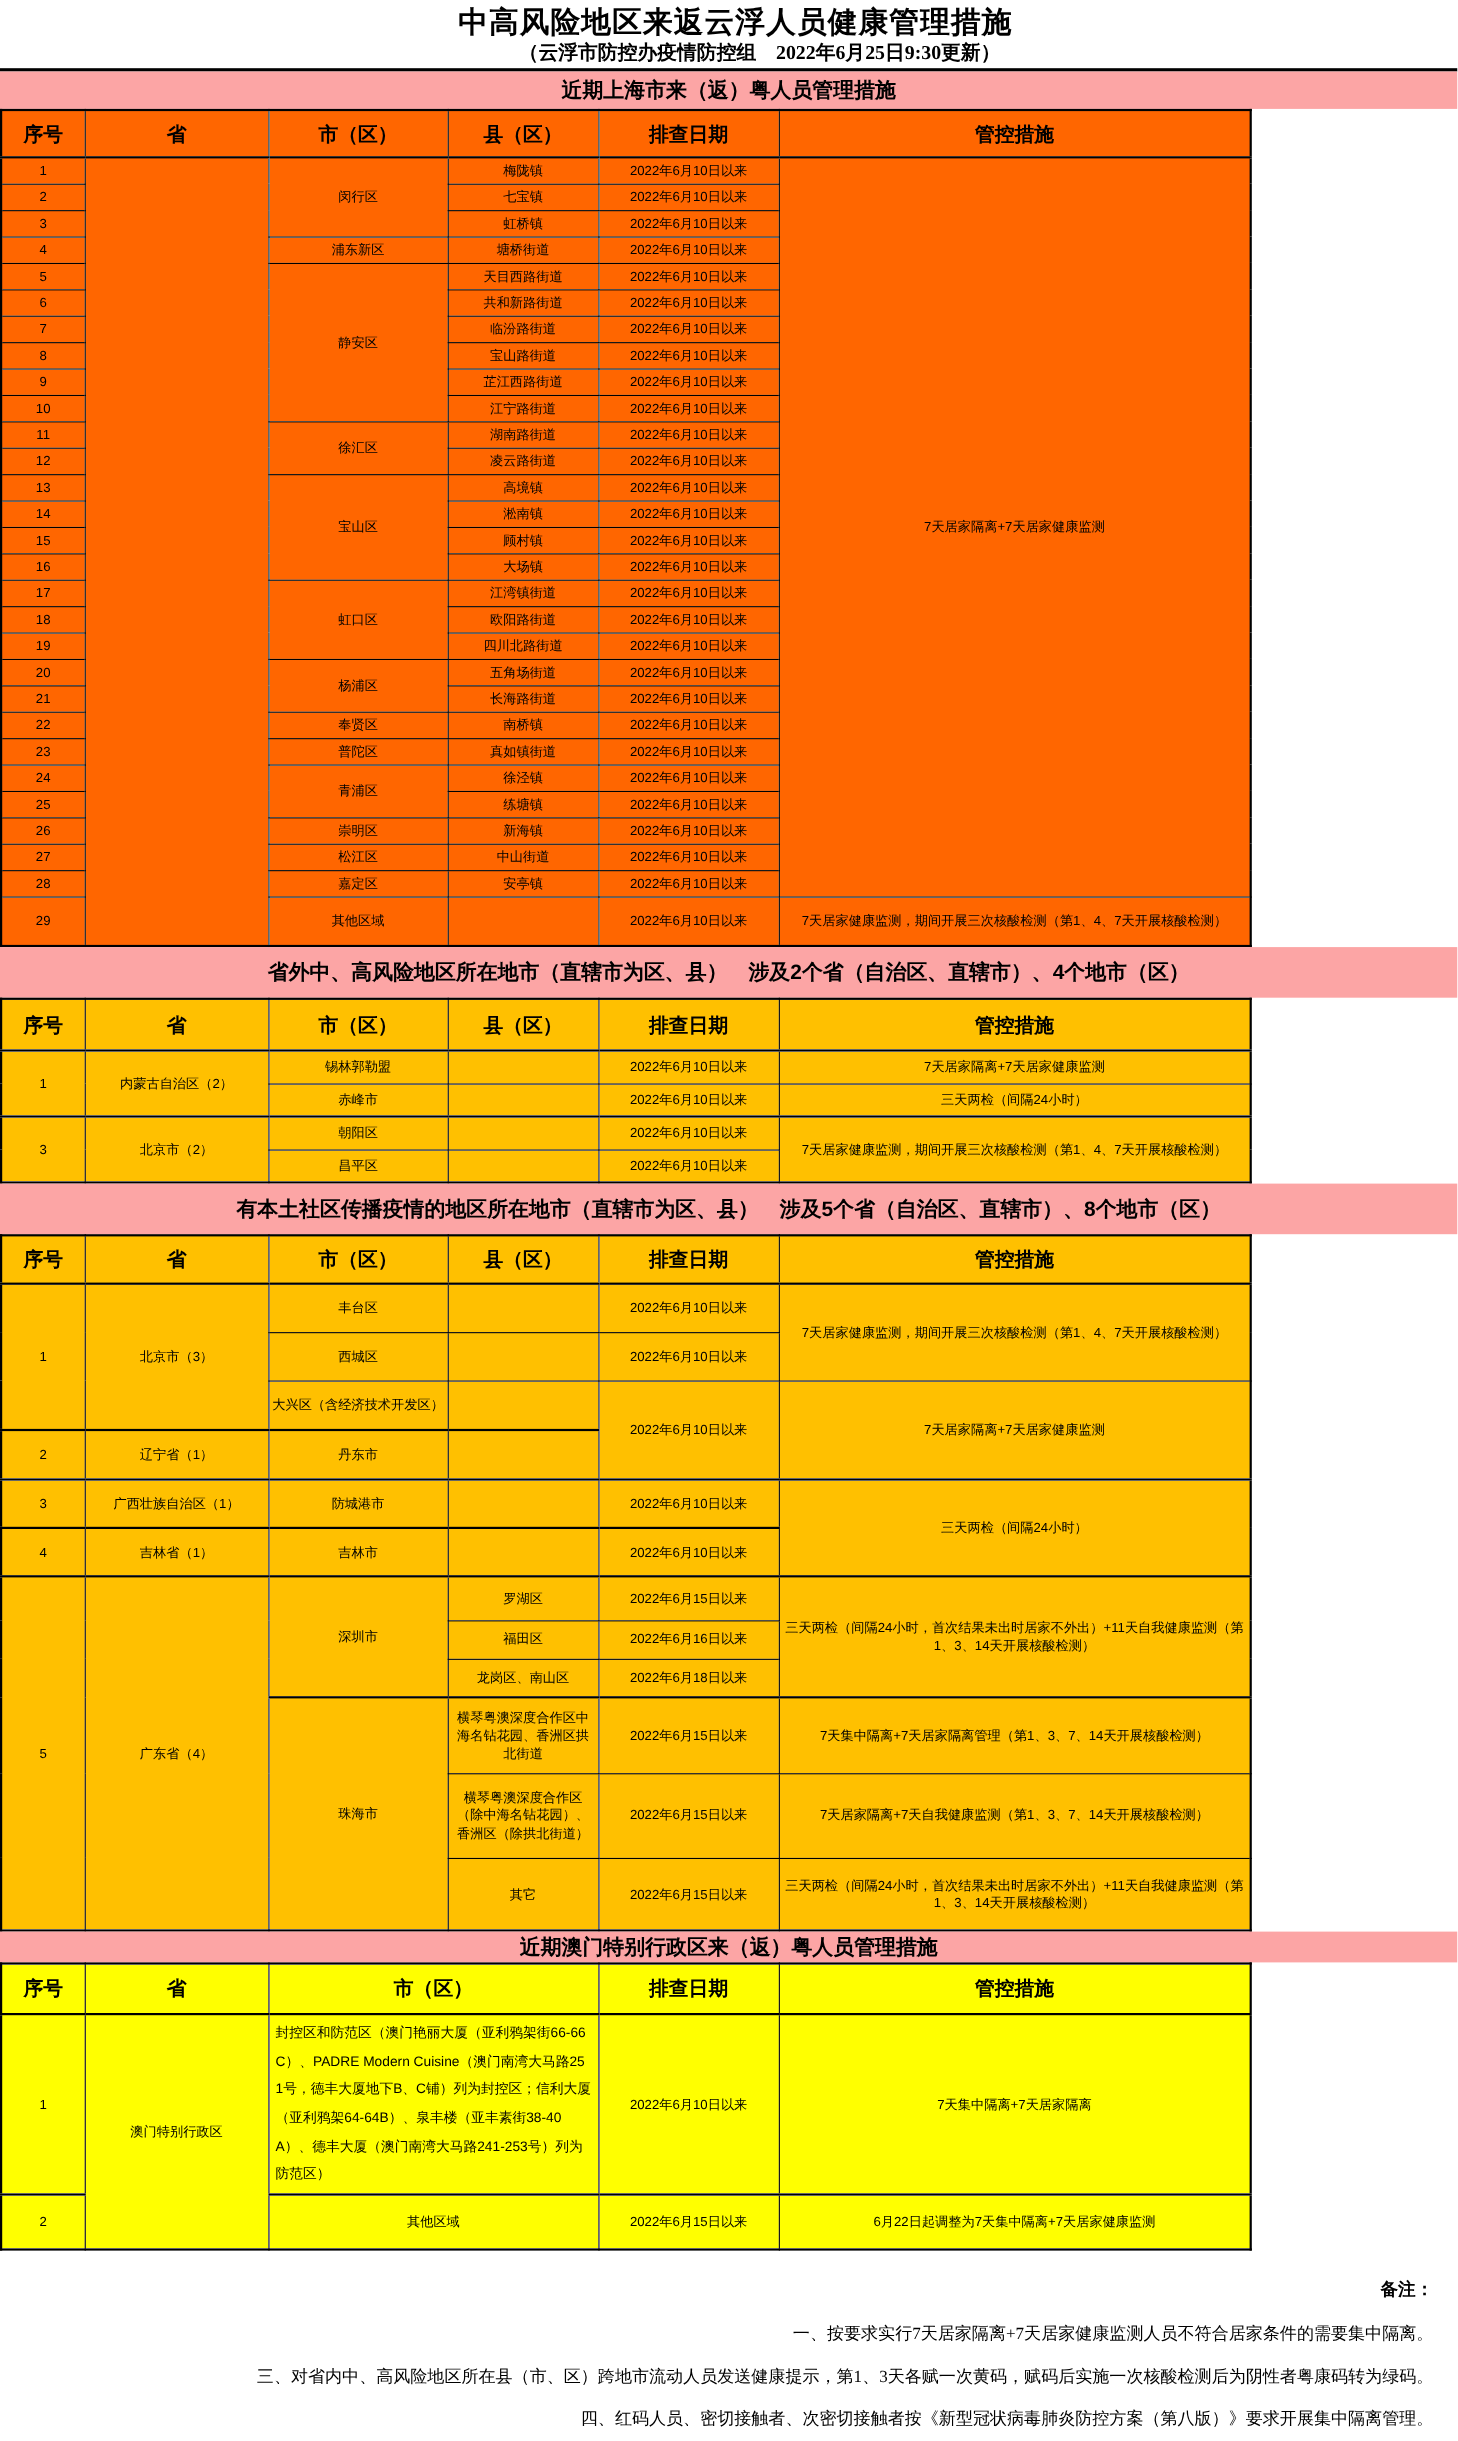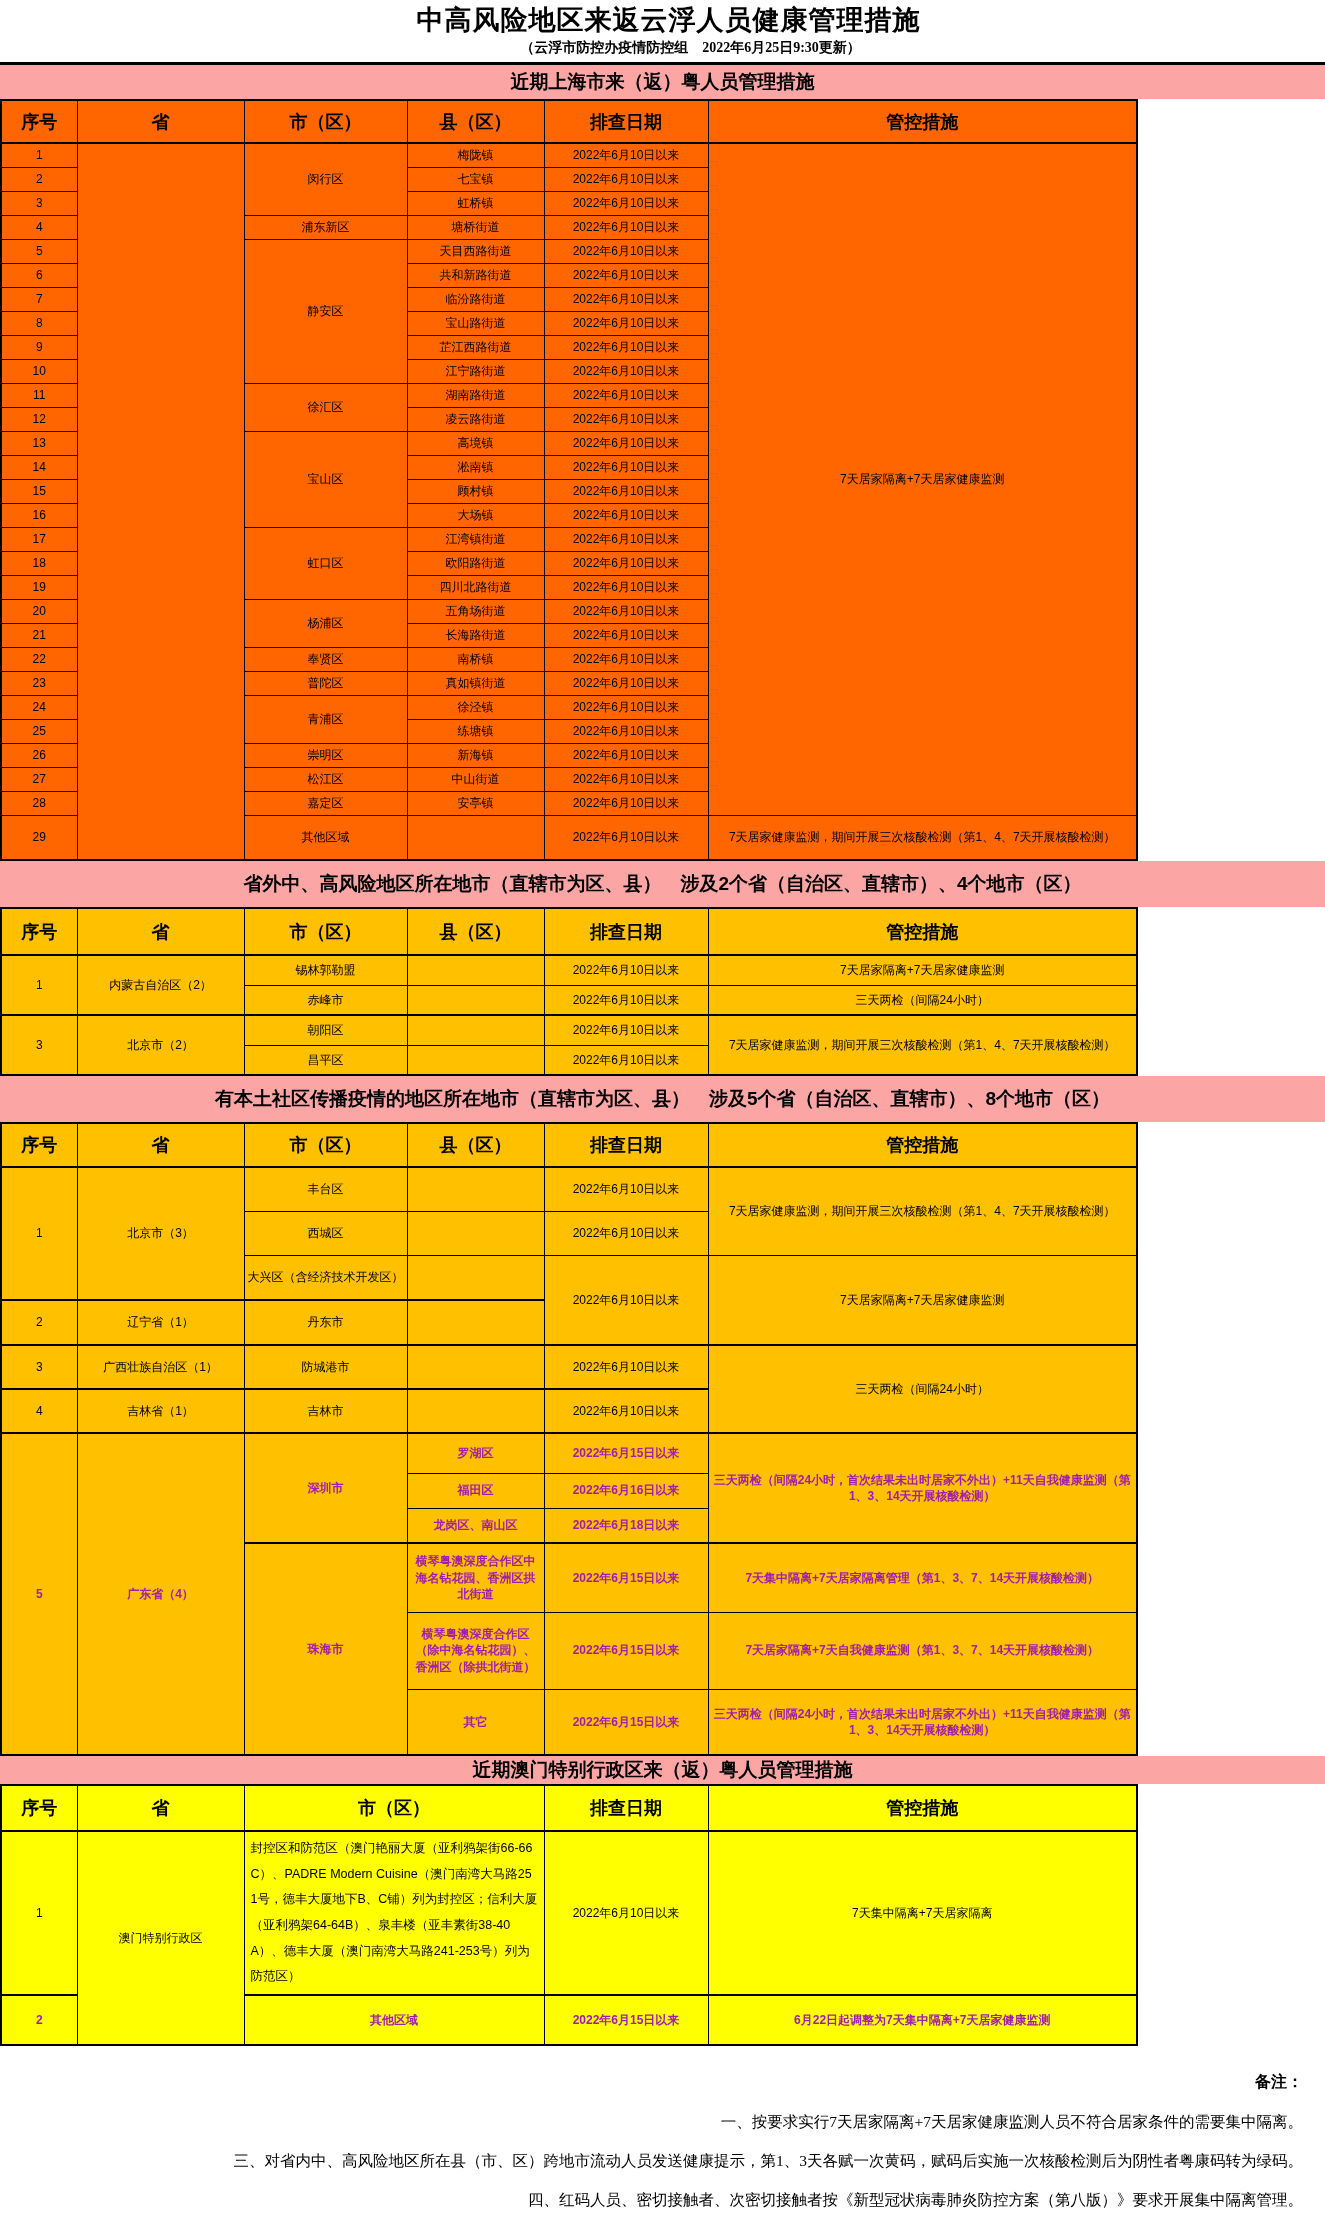--- a/index.html
+++ b/index.html
@@ -2,21 +2,21 @@
 <html><head>
 <meta charset="utf-8">
 <style>
   html,body{margin:0;padding:0;background:#fff;color:#000;}
   body{width:1325px;font-family:"Liberation Sans",sans-serif;}
   .sheet{width:1325px;border-bottom:4px solid #000;}
 
   
   .page-header{border-bottom:3px solid #000;padding:2px 0 4px 12px;text-align:center;}
   .page-title{font-size:27px;font-weight:bold;line-height:36px;letter-spacing:1px;}
-  .page-subtitle{font-family:"Liberation Serif",serif;font-size:14px;font-weight:bold;line-height:20px;margin-left:44px;}
+  .page-subtitle{font-family:"Liberation Serif",serif;font-size:18px;font-weight:bold;line-height:20px;margin-left:44px;}
 
   
   .band{display:flex;align-items:center;justify-content:center;font-weight:bold;font-size:19px;background:#fca5a5;}
   .band.b1{height:34px;}
   .band.b2,.band.b3{height:46px;}
   .band.b4{height:28px;}
 
   
   table{border-collapse:collapse;table-layout:fixed;width:1138px;border:2px solid #000;}
   th,td{border:1px solid #000;text-align:center;vertical-align:middle;padding:0 3px;overflow:hidden;word-break:break-all;}
@@ -36,21 +36,21 @@
   .t3 thead tr{height:44px;}
   .t3 tr.h44{height:44px;}.t3 tr.h45{height:45px;}.t3 tr.h40{height:40px;}
   .t3 tr.h35{height:35px;}.t3 tr.h69{height:69px;}.t3 tr.h77{height:77px;}.t3 tr.h66{height:66px;}
 
   .t4 thead tr{height:46px;}
   .t4 tr.h135{height:135px;}
   .t4 tr.h50{height:50px;}
   .t4 th,.t4 td{background:#FFFF00;}
   .t4 td.longtext{text-align:left;font-size:12.5px;line-height:2.05;padding:4px 6px;}
 
-  .red{color:#a21caf;font-weight:bold;}
+  .red{color:#000000;}
   td.measure{font-size:12px;}
 
   
   .notes{font-family:"Liberation Serif",serif;font-size:15.5px;line-height:1.5;padding:8px 6px 14px 4px;}
   .notes .notes-label{font-weight:bold;font-size:16px;}
   .notes div{margin:16px;text-align:right;}
 </style>
 </head>
 <body>
 

